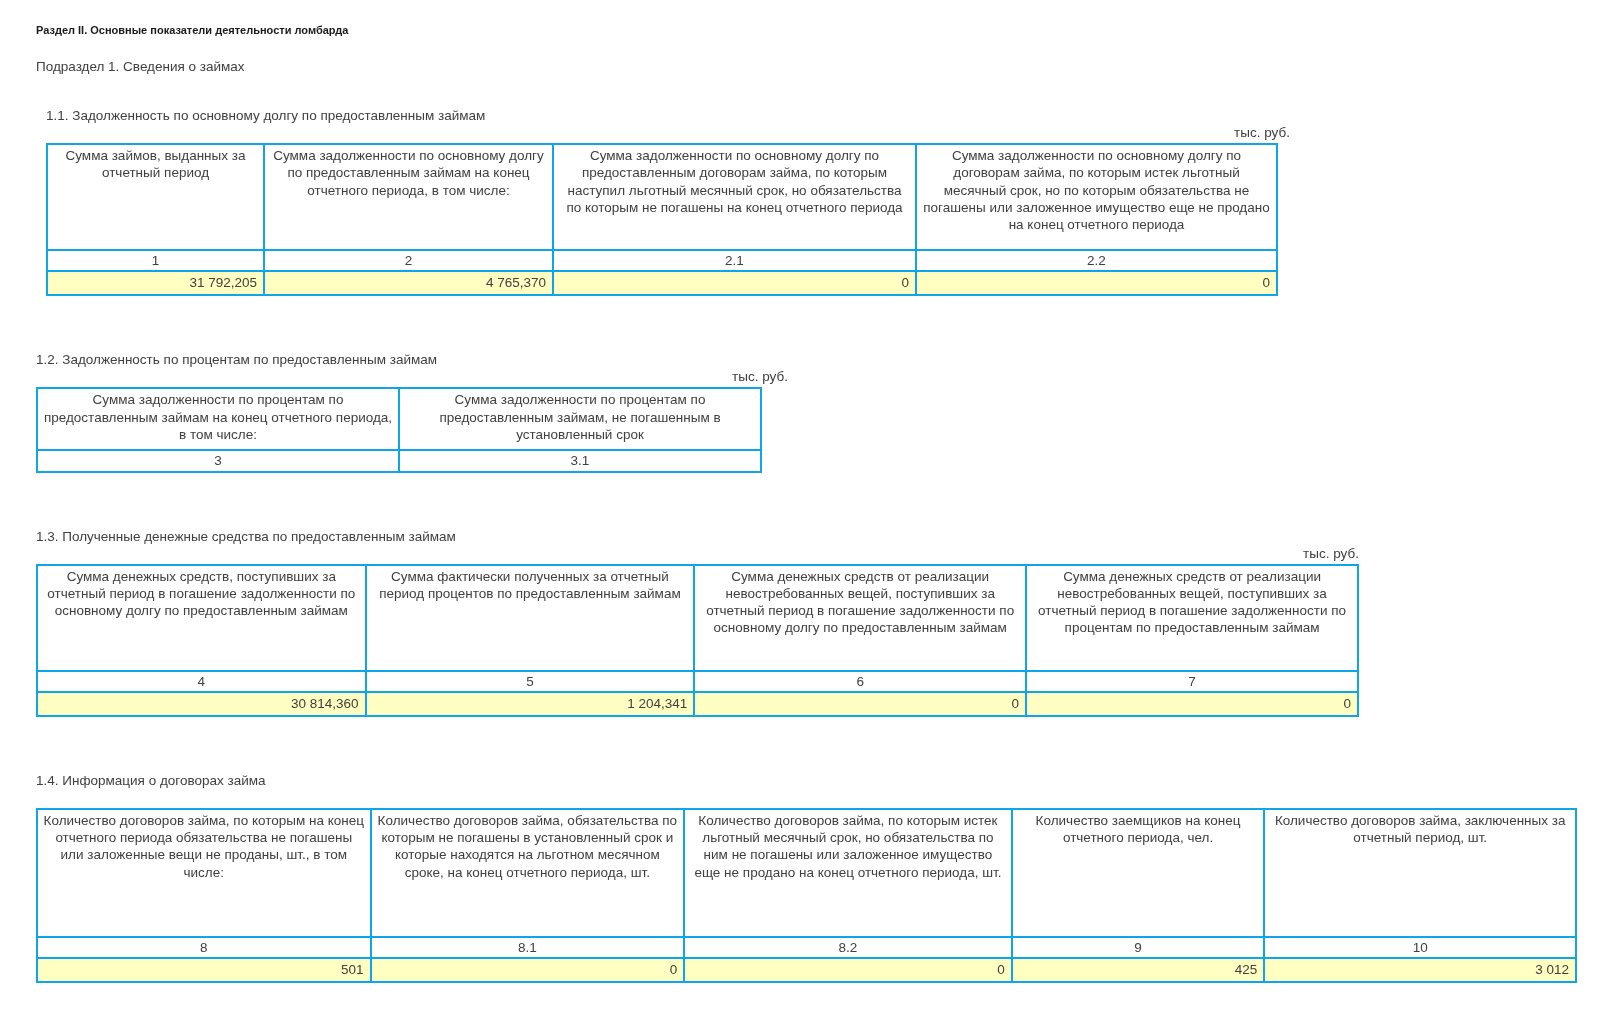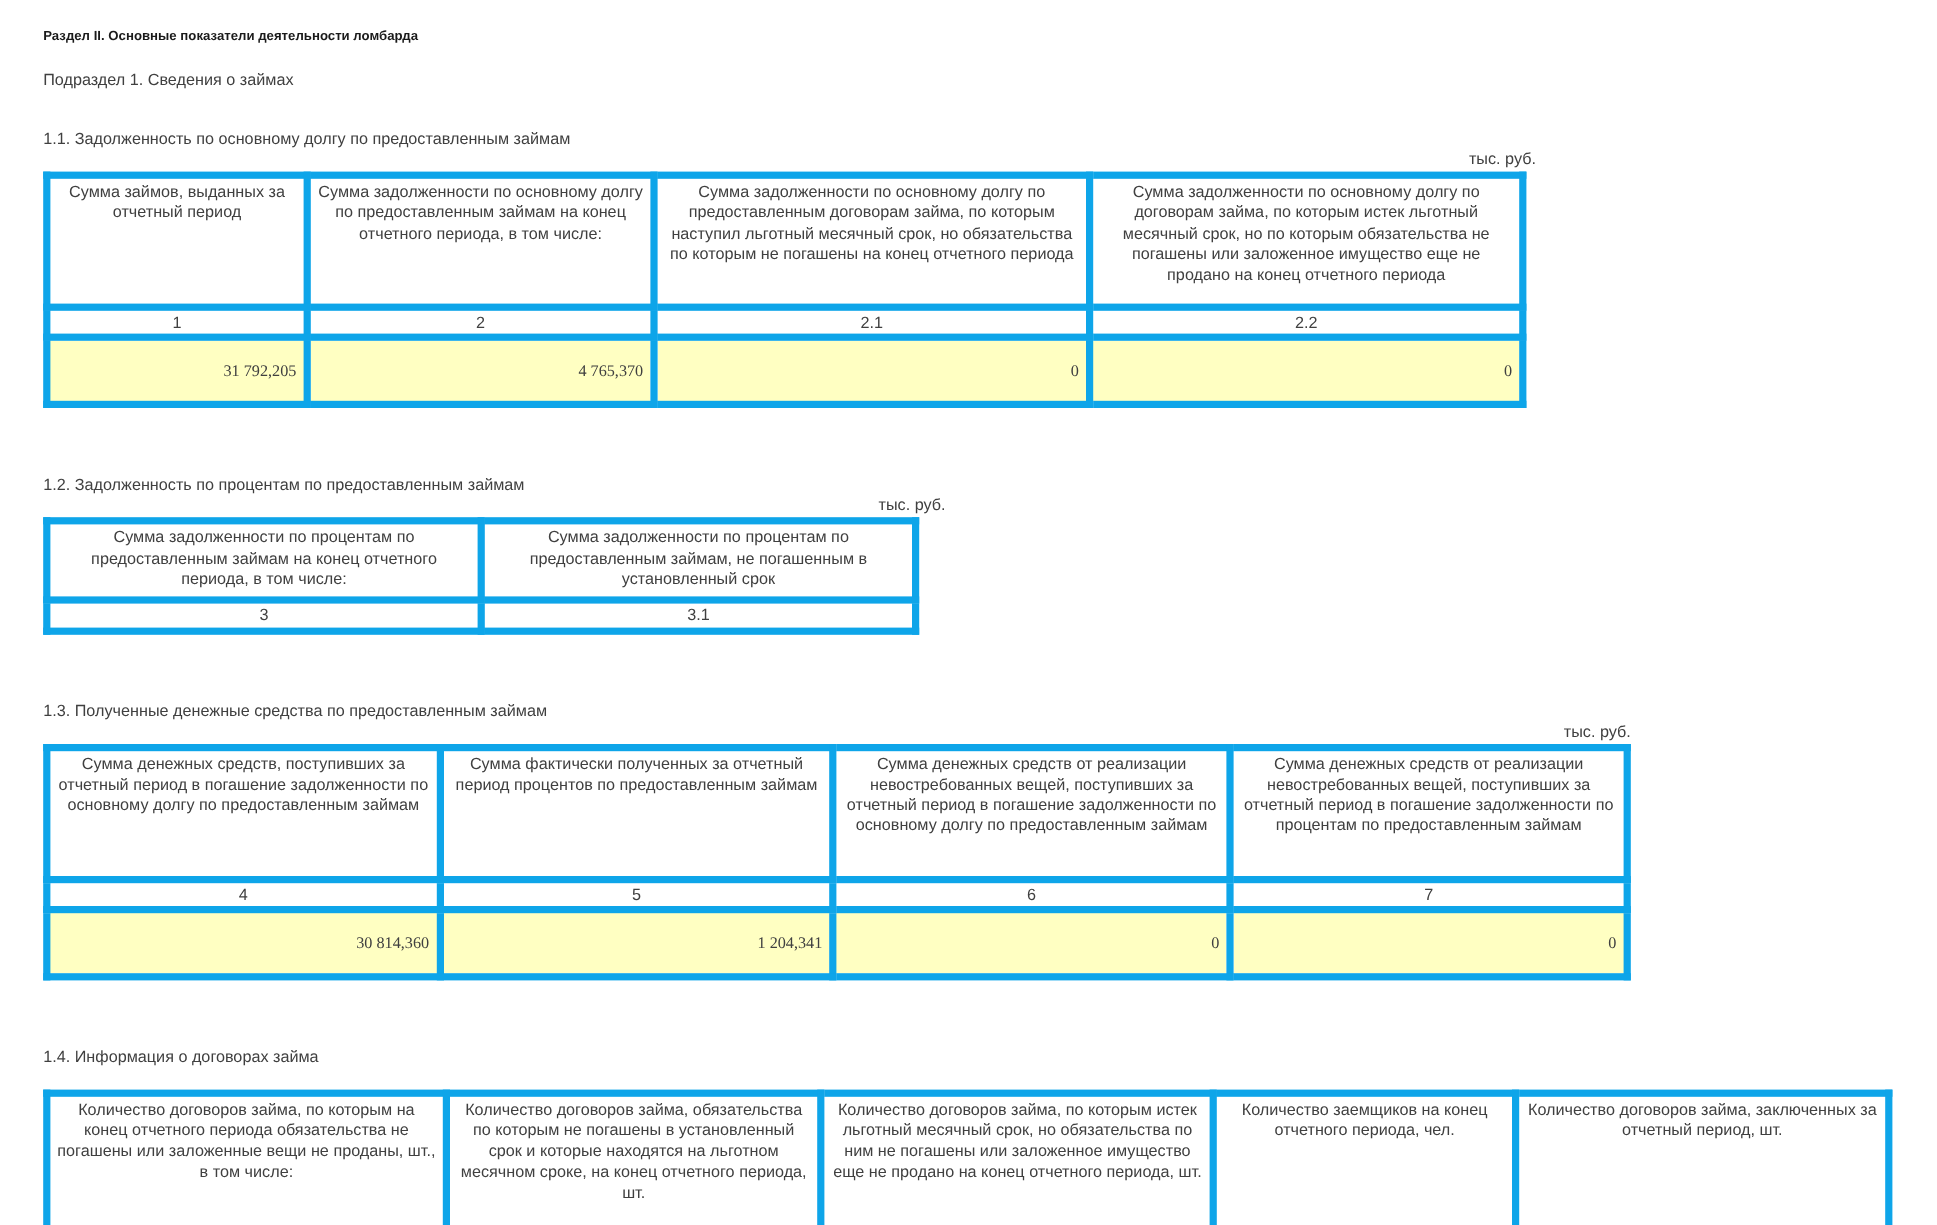--- a/index.html
+++ b/index.html
@@ -38,46 +38,45 @@
     text-align: right;
     margin-top: 2px;
     margin-bottom: 2px;
     min-height: 16px;
   }
   table.report-table {
     border-collapse: collapse;
     table-layout: fixed;
   }
   table.report-table td {
-    border: 6px solid #0ea5e9;
+    border: 2px solid #0ea5e9;
     vertical-align: top;
     padding: 2px 5px;
     line-height: 1.28;
     overflow: hidden;
   }
   tr.hdr-row td {
     text-align: center;
   }
   tr.code-row td {
     text-align: center;
     padding: 1px 5px;
   }
   tr.value-row td {
     text-align: right;
     background: #ffffc2;
     height: 18px;
-    padding: 16px 6px;
-    font-family: Liberation Serif, serif;
+    padding: 2px 6px;
   }
   
   .t11 tr.hdr-row td { height: 100px; }
   .t12 tr.hdr-row td { height: 56px;  }
   .t13 tr.hdr-row td { height: 100px; text-align: center; }
   .t14 tr.hdr-row td { height: 122px; }
-  .w-t11 { width: 1244px; }
+  .w-t11 { width: 1244px; margin-left: 10px; }
   .w-t12 { width: 752px;  }
   .w-t13 { width: 1323px; }
   .w-t14 { width: 1541px; }
 </style>
 </head>
 <body>
 
 <div class="page-title">Раздел II. Основные показатели деятельности ломбарда</div>
 <div class="subsection-title">Подраздел 1. Сведения о займах</div>
 

